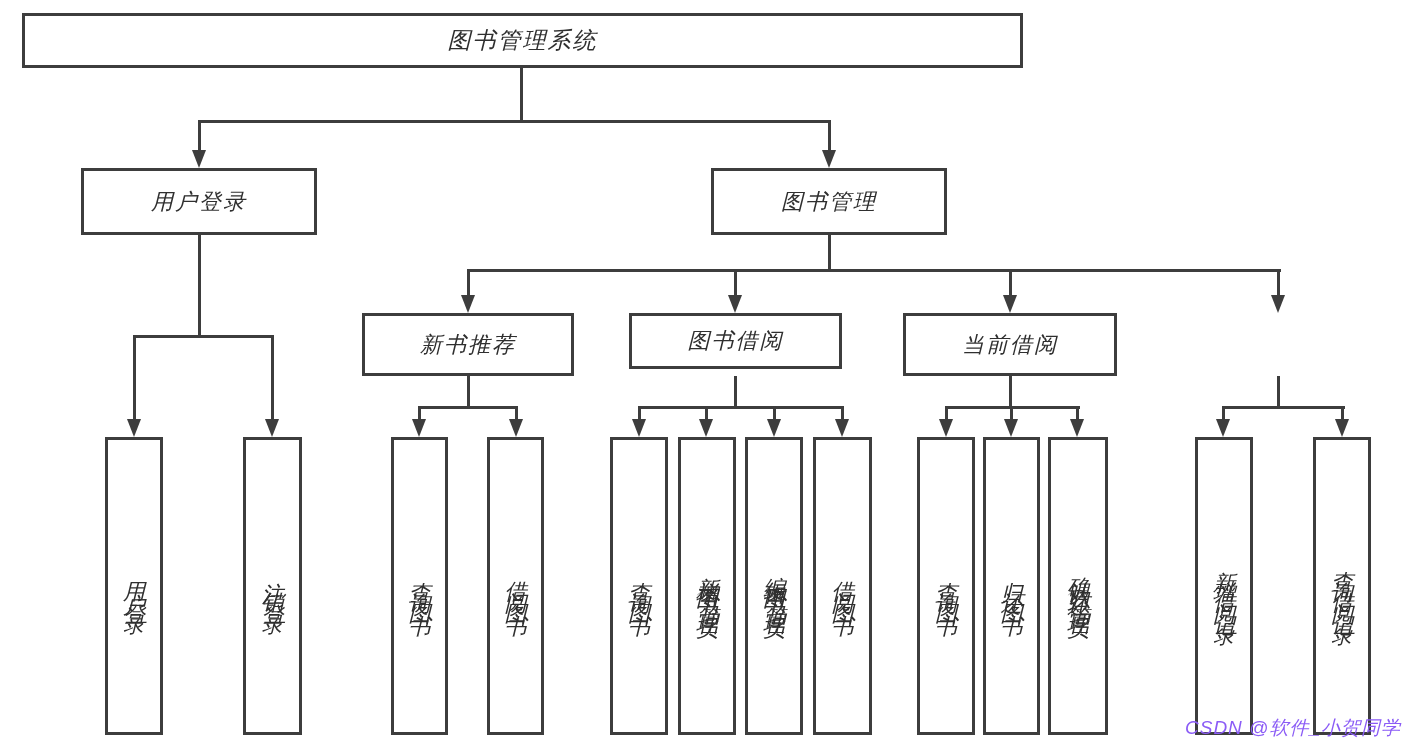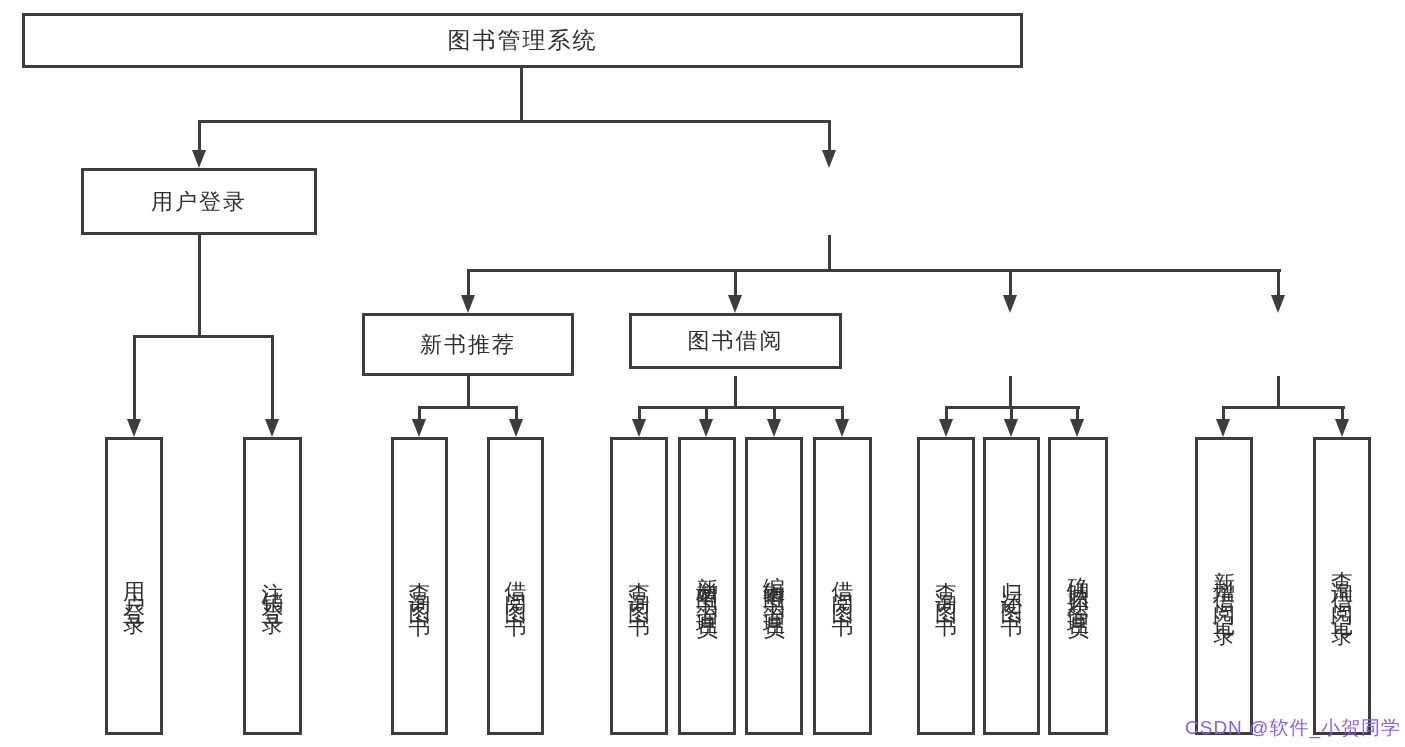--- a/index.html
+++ b/index.html
@@ -3,20 +3,21 @@
 <meta charset="utf-8">
 <style>
   html,body{margin:0;padding:0;background:#fff;}
   #stage{
     position:relative;
     width:1405px;height:747px;
     background:#ffffff;
     font-family:"Liberation Sans","DejaVu Sans",sans-serif;
     color:#2f2f2f;
     overflow:hidden;
+    font-style:italic;
   }
   .box{
     position:absolute;
     box-sizing:border-box;
     border:3px solid #3d3d3d;
     background:#ffffff;
     display:flex;
     align-items:center;
     justify-content:center;
   }
@@ -65,20 +66,23 @@
   <div class="line" style="left:520px;top:68px;width:3px;height:54px;"></div>
   <div class="line" style="left:198px;top:120px;width:632px;height:3px;"></div>
   <div class="line" style="left:198px;top:120px;width:3px;height:33px;"></div>
   <div class="arrow-head" style="left:192px;top:150px;"></div>
   <div class="line" style="left:828px;top:120px;width:3px;height:33px;"></div>
   <div class="arrow-head" style="left:822px;top:150px;"></div>
 
   <div class="box" style="left:81px;top:168px;width:236px;height:67px;">
     <span class="hlabel">用户登录</span>
   </div>
+  <div class="box" style="left:711px;top:168px;width:236px;height:67px;">
+    <span class="hlabel">图书管理</span>
+  </div>
 
   <div class="line" style="left:198px;top:235px;width:3px;height:103px;"></div>
   <div class="line" style="left:133px;top:335px;width:141px;height:3px;"></div>
   <div class="line" style="left:133px;top:335px;width:3px;height:88px;"></div>
   <div class="arrow-head" style="left:127px;top:419px;"></div>
   <div class="line" style="left:271px;top:335px;width:3px;height:88px;"></div>
   <div class="arrow-head" style="left:265px;top:419px;"></div>
 
   <div class="line" style="left:828px;top:235px;width:3px;height:37px;"></div>
   <div class="line" style="left:467px;top:269px;width:814px;height:3px;"></div>
@@ -89,20 +93,23 @@
   <div class="line" style="left:1009px;top:269px;width:3px;height:30px;"></div>
   <div class="arrow-head" style="left:1003px;top:295px;"></div>
   <div class="line" style="left:1277px;top:269px;width:3px;height:30px;"></div>
   <div class="arrow-head" style="left:1271px;top:295px;"></div>
 
   <div class="box" style="left:362px;top:313px;width:212px;height:63px;">
     <span class="hlabel">新书推荐</span>
   </div>
   <div class="box" style="left:629px;top:313px;width:213px;height:56px;">
     <span class="hlabel">图书借阅</span>
+  </div>
+  <div class="box" style="left:903px;top:313px;width:214px;height:63px;">
+    <span class="hlabel">当前借阅</span>
   </div>
 
   <div class="line" style="left:467px;top:376px;width:3px;height:33px;"></div>
   <div class="line" style="left:418px;top:406px;width:100px;height:3px;"></div>
   <div class="line" style="left:418px;top:406px;width:3px;height:17px;"></div>
   <div class="arrow-head" style="left:412px;top:419px;"></div>
   <div class="line" style="left:515px;top:406px;width:3px;height:17px;"></div>
   <div class="arrow-head" style="left:509px;top:419px;"></div>
 
   <div class="line" style="left:734px;top:376px;width:3px;height:33px;"></div>

